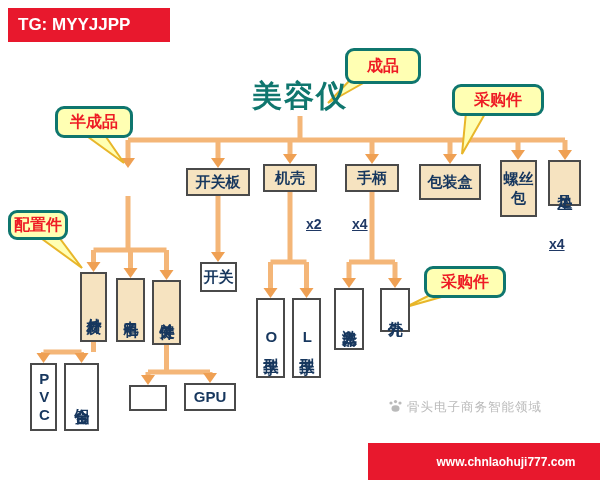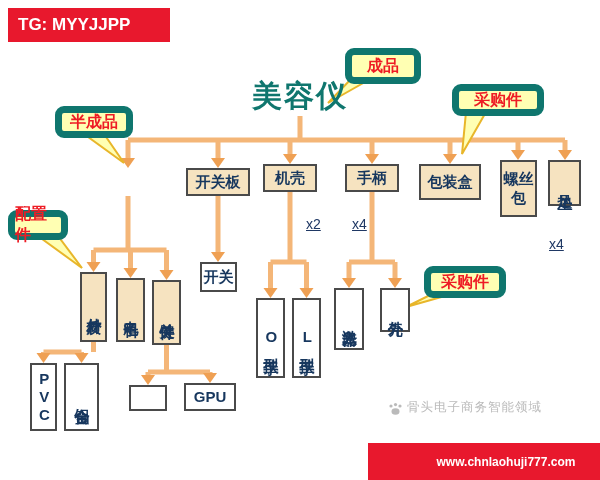--- a/index.html
+++ b/index.html
@@ -13,36 +13,36 @@
     font-size:30px;font-weight:bold;color:#0f766e;letter-spacing:2px;
   }
   .node{
     position:absolute;box-sizing:border-box;border:2px solid #4a4a4a;background:#ffffff;
     color:#17375e;font-weight:bold;font-size:15px;line-height:1.25;
     display:flex;align-items:center;justify-content:center;text-align:center;padding:1px;
   }
   .node.tan{background:#f6e3c0;}
   .vert{writing-mode:vertical-rl;text-orientation:upright;letter-spacing:1px;}
   .callout{
-    position:absolute;box-sizing:border-box;background:#ffffb3;border:7px solid #0f766e;
+    position:absolute;box-sizing:border-box;background:#ffffb3;border:3px solid #0f766e;
     border-radius:9px;color:#ee1c25;font-weight:bold;font-size:16px;
     display:flex;align-items:center;justify-content:center;
   }
   .mult{
-    position:absolute;color:#1f3864;font-weight:normal;font-size:14px;text-decoration:underline;
+    position:absolute;color:#1f3864;font-weight:bold;font-size:14px;text-decoration:underline;
   }
   .banner{
     position:absolute;background:#e8182d;color:#ffffff;font-weight:bold;
     display:flex;align-items:center;
   }
   .banner.top{left:8px;top:8px;width:152px;height:34px;padding-left:10px;font-size:17px;}
   .banner.bottom{left:368px;top:443px;width:276px;height:37px;justify-content:center;font-size:12px;}
   .watermark{
     position:absolute;left:388px;top:399px;color:#b3b3b3;font-size:12.5px;
-    display:flex;align-items:flex-end;gap:4px;opacity:.9;letter-spacing:1px;
+    display:flex;align-items:flex-start;gap:4px;opacity:.9;letter-spacing:1px;
   }
 </style>
 </head>
 <body>
 
 <div class="stage">
 
   <svg class="svg-layer" viewBox="0 0 600 480">
     <path fill="none" stroke="#f4b678" stroke-width="5" d="
       M300,116 V140 M128,140 H565

